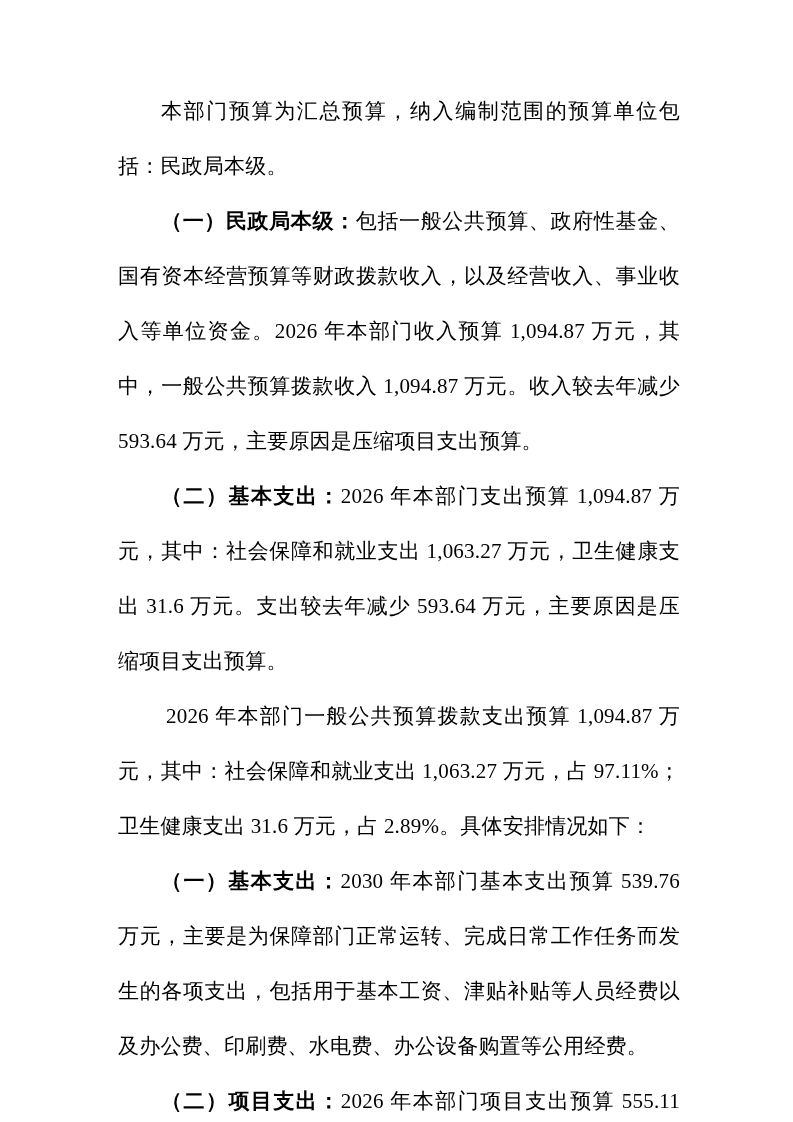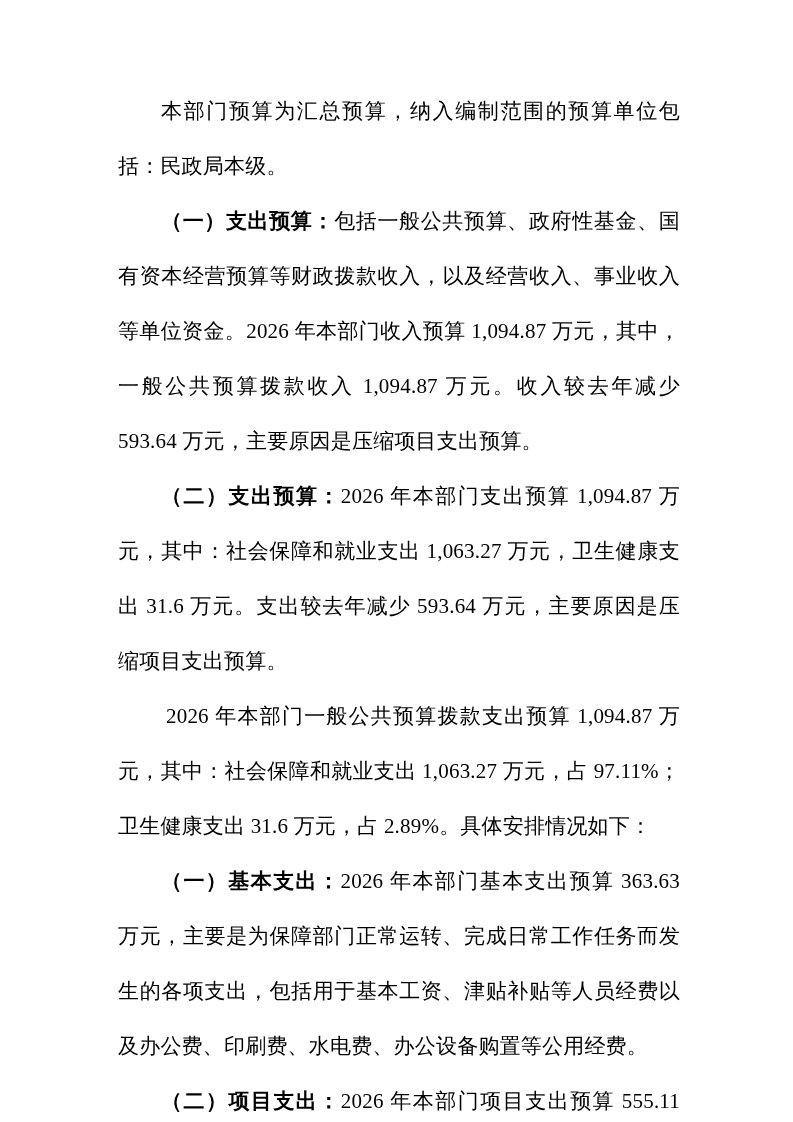--- a/index.html
+++ b/index.html
@@ -55,34 +55,34 @@
 
 <div class="page">
   <div class="content">
 
     <p class="indent block">
       <span>本部门预算为汇总预算，纳入编制范围的预算单位包括：民政局本级。</span>
     </p>
 
 
     <p class="indent block">
-      <span class="b">（一）支出预算：</span><span>包括一般公共预算、政府性基金、国有资本经营预算等财政拨款收入，以及经营收入、事业收入等单位资金。2026 年本部门收入预算 1,094.87 万元，其中，一般公共预算拨款收入 1,094.87 万元。收入较去年减少 593.64 万元，主要原因是压缩项目支出预算。</span>
+      <span class="b">（一）民政局本级：</span><span>包括一般公共预算、政府性基金、国有资本经营预算等财政拨款收入，以及经营收入、事业收入等单位资金。2026 年本部门收入预算 1,094.87 万元，其中，一般公共预算拨款收入 1,094.87 万元。收入较去年减少 593.64 万元，主要原因是压缩项目支出预算。</span>
     </p>
 
     <p class="indent block">
-      <span class="b">（二）支出预算：</span><span>2026 年本部门支出预算 1,094.87 万元，其中：社会保障和就业支出 1,063.27 万元，卫生健康支出 31.6 万元。支出较去年减少 593.64 万元，主要原因是压缩项目支出预算。</span>
+      <span class="b">（二）基本支出：</span><span>2026 年本部门支出预算 1,094.87 万元，其中：社会保障和就业支出 1,063.27 万元，卫生健康支出 31.6 万元。支出较去年减少 593.64 万元，主要原因是压缩项目支出预算。</span>
     </p>
 
 
     <p class="indent-small block">
       <span>2026 年本部门一般公共预算拨款支出预算 1,094.87 万元，其中：社会保障和就业支出 1,063.27 万元，占 97.11%；卫生健康支出 31.6 万元，占 2.89%。具体安排情况如下：</span>
     </p>
 
     <p class="indent block">
-      <span class="b">（一）基本支出：</span><span>2026 年本部门基本支出预算 363.63 万元，主要是为保障部门正常运转、完成日常工作任务而发生的各项支出，包括用于基本工资、津贴补贴等人员经费以及办公费、印刷费、水电费、办公设备购置等公用经费。</span>
+      <span class="b">（一）基本支出：</span><span>2030 年本部门基本支出预算 539.76 万元，主要是为保障部门正常运转、完成日常工作任务而发生的各项支出，包括用于基本工资、津贴补贴等人员经费以及办公费、印刷费、水电费、办公设备购置等公用经费。</span>
     </p>
 
     <p class="indent block">
       <span class="b">（二）项目支出：</span><span>2026 年本部门项目支出预算 555.11 万元，主要是部门为完成特定行政工作任务或事业发展目标</span>
     </p>
 
   </div>
 </div>
 
 </body></html>

